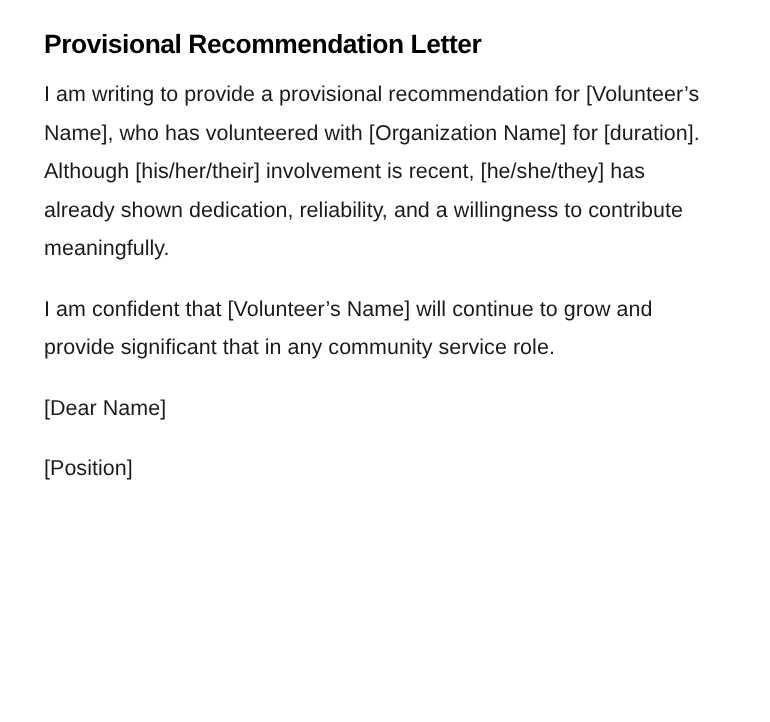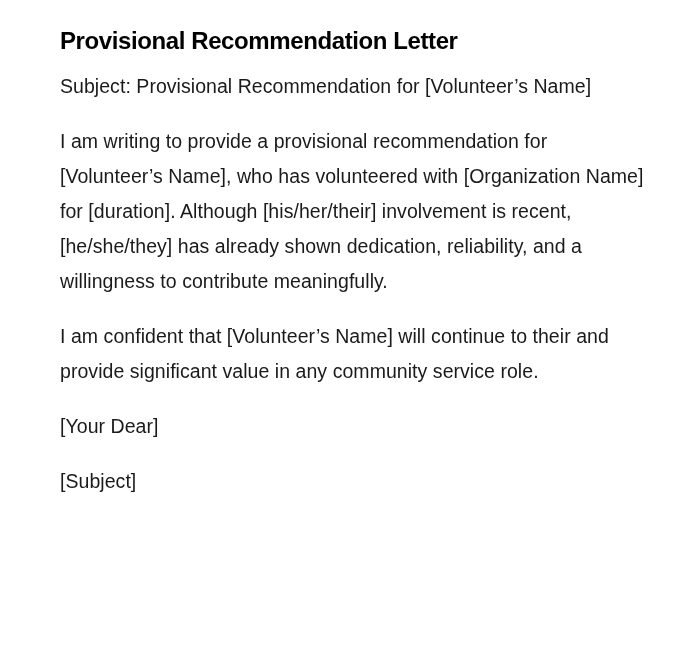--- a/index.html
+++ b/index.html
@@ -9,21 +9,21 @@
     }
     body {
       width: 700px;
       height: 656px;
       overflow: hidden;
       font-family: "Liberation Sans", sans-serif;
       color: #1a1a1a;
     }
     .page {
       position: relative;
-      padding: 24px 40px 0 60px;
+      padding: 24px 40px 0 40px;
       box-sizing: border-box;
       width: 684px;
     }
     .title {
       font-family: "Liberation Sans", sans-serif;
       font-weight: bold;
       font-size: 24px;
       letter-spacing: -0.4px;
       line-height: 34px;
       margin: 0 0 11px 0;
@@ -36,18 +36,17 @@
       color: #1a1a1a;
       letter-spacing: 0.05px;
     }
     .para.subject { margin-bottom: 20px; }
   </style>
 </head>
 <body>
 
 <div class="page">
   <h1 class="title">Provisional Recommendation Letter</h1>
-  <p class="para subject">Subject: Provisional Recommendation for [Volunteer’s Name]</p>
   <p class="para">I am writing to provide a provisional recommendation for [Volunteer’s Name], who has volunteered with [Organization Name] for [duration]. Although [his/her/their] involvement is recent, [he/she/they] has already shown dedication, reliability, and a willingness to contribute meaningfully.</p>
-  <p class="para">I am confident that [Volunteer’s Name] will continue to their and provide significant value in any community service role.</p>
-  <p class="para">[Your Dear]</p>
-  <p class="para">[Subject]</p>
+  <p class="para">I am confident that [Volunteer’s Name] will continue to grow and provide significant that in any community service role.</p>
+  <p class="para">[Dear Name]</p>
+  <p class="para">[Position]</p>
 </div>
 
 </body></html>

